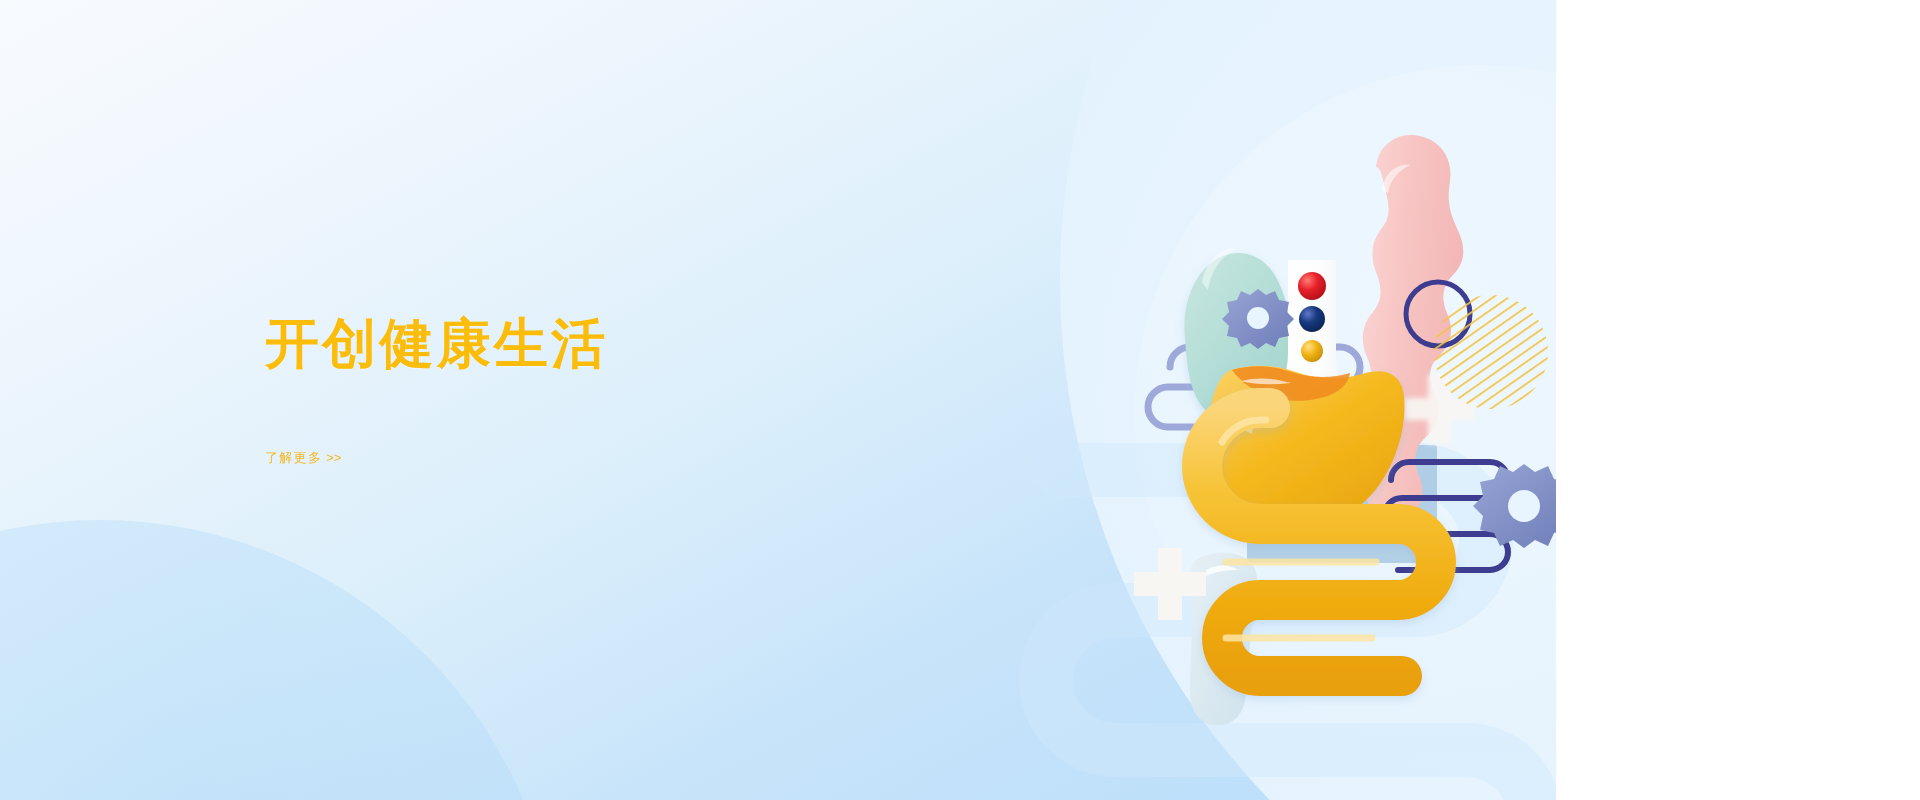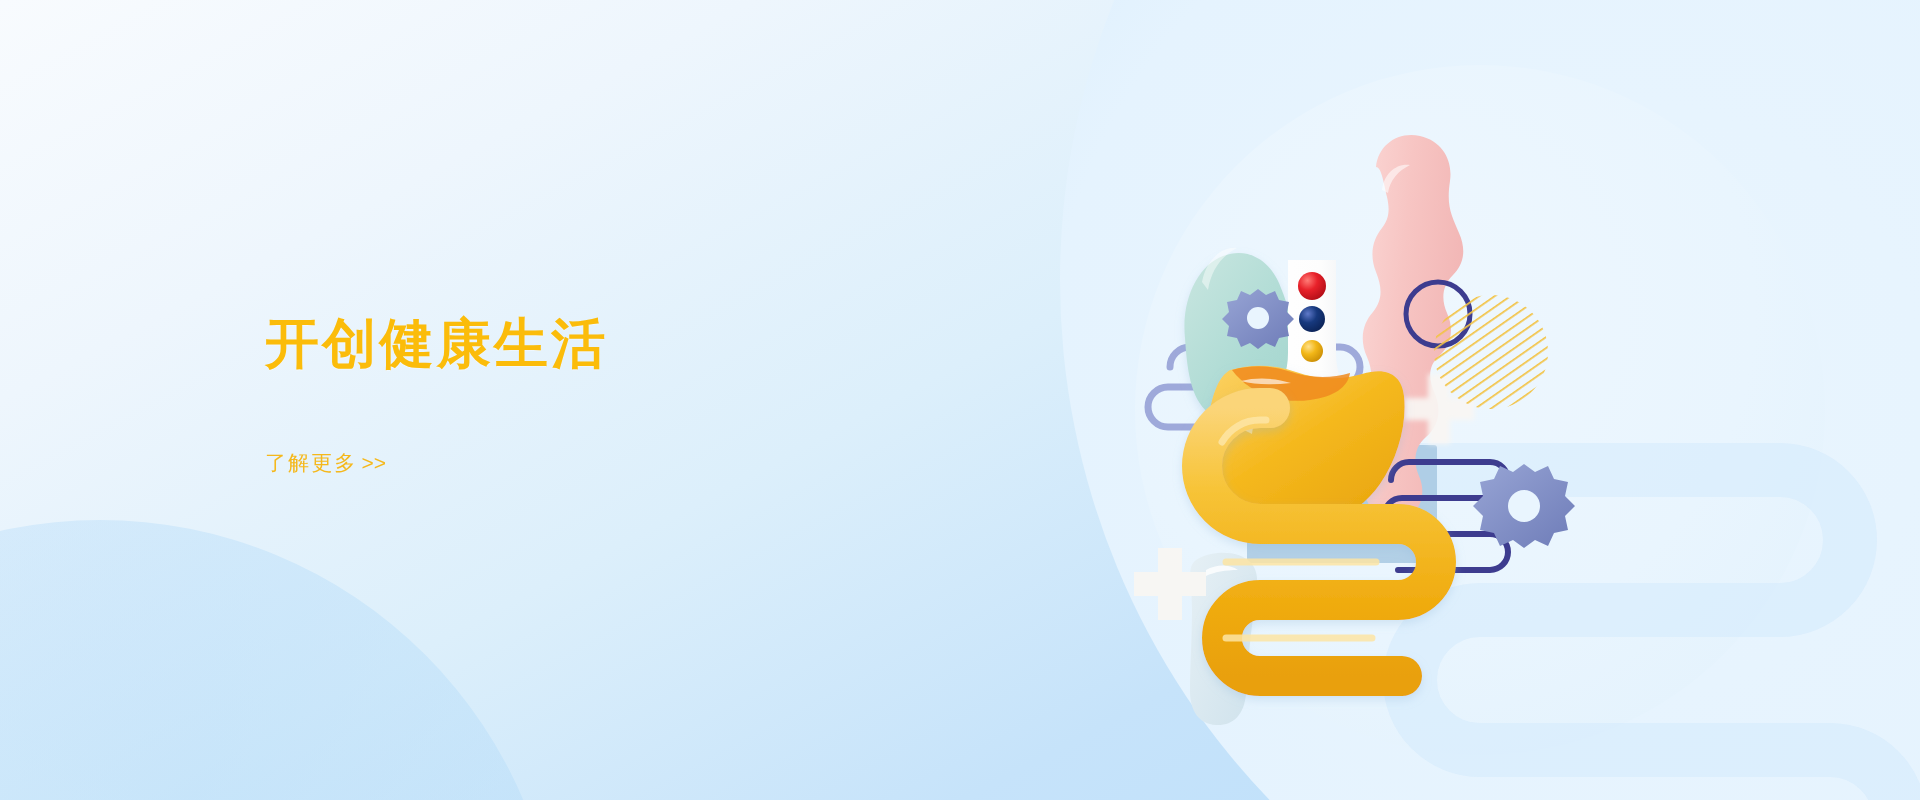--- a/index.html
+++ b/index.html
@@ -1,21 +1,21 @@
 <!DOCTYPE html>
 <html><head>
 <meta charset="utf-8">
 <style>
   html,body{margin:0;padding:0;}
   body{
     width:1920px;height:800px;overflow:hidden;
     font-family:"Liberation Sans","DejaVu Sans",sans-serif;
   }
   .banner{
-    position:relative;width:1920px;height:800px;overflow:hidden;
+    position:relative;width:1556px;height:800px;overflow:hidden;
     background:linear-gradient(152deg,#f8fbfe 0%,#eef6fd 22%,#dceffb 48%,#c6e3fa 72%,#badefa 100%);
   }
 
   
   .bg-arc{
     position:absolute;
     border-radius:50%;
     pointer-events:none;
   }
   .bg-arc-right{
@@ -39,21 +39,21 @@
   .copy{
     position:absolute;left:265px;top:300px;width:620px;
   }
   .headline{
     font-size:54px;line-height:1.62;font-weight:700;letter-spacing:.06em;
     color:#fbbc0a;margin:0;white-space:nowrap;
     text-shadow:0 1px 0 rgba(255,255,255,.35);
   }
   .more-link{
     display:inline-block;margin-top:62px;
-    font-size:21px;letter-spacing:.10em;color:#f5b81c;
+    font-size:13px;letter-spacing:.10em;color:#f5b81c;
     text-decoration:none;cursor:pointer;white-space:nowrap;
   }
   .more-link .chev{letter-spacing:0;margin-left:4px;font-weight:400;}
 
   
   .illo{position:absolute;left:1110px;top:70px;width:720px;height:690px;}
   .illo svg{display:block;width:100%;height:100%;overflow:visible;}
 </style>
 </head>
 <body>

